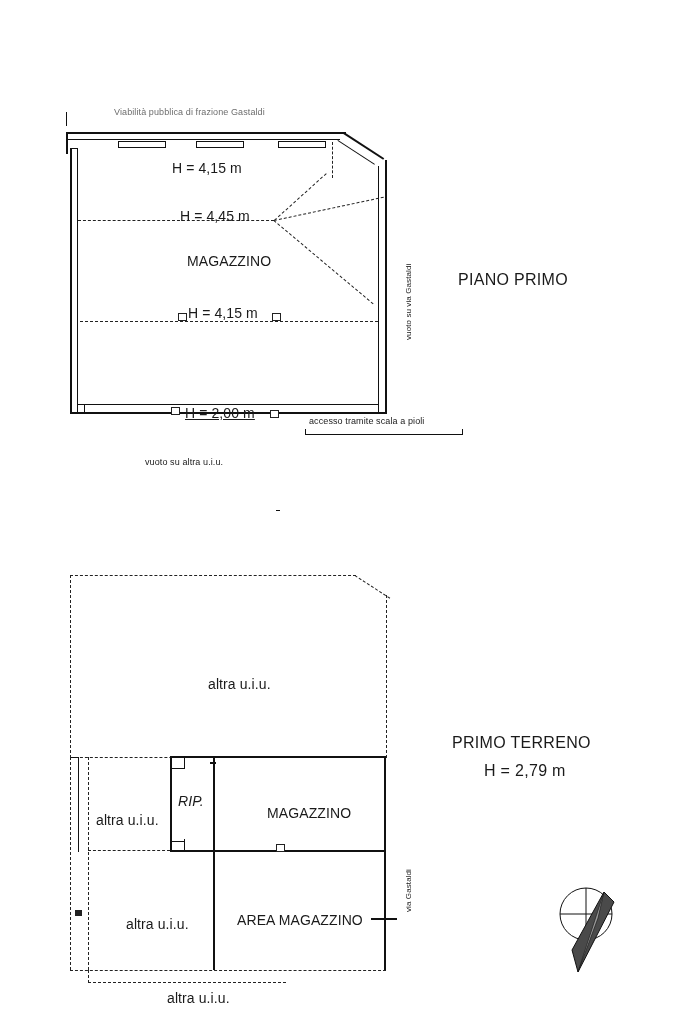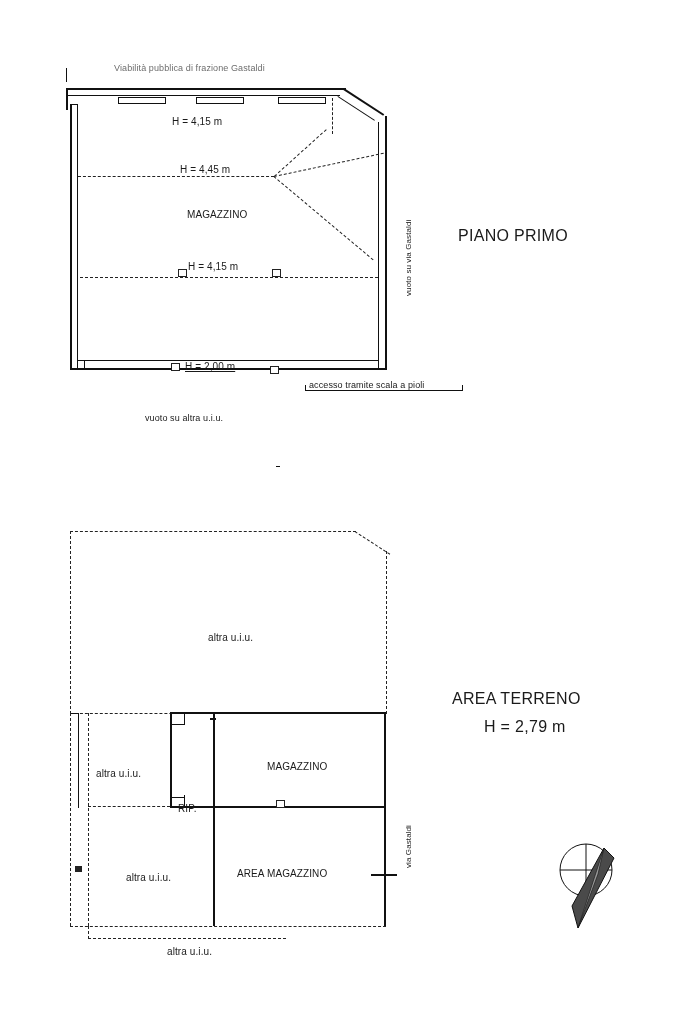--- a/index.html
+++ b/index.html
@@ -11,34 +11,35 @@
     width: 683px;
     height: 1025px;
     position: relative;
     font-family: "Liberation Sans", sans-serif;
     color: #1a1a1a;
     overflow: hidden;
   }
   .page {
     position: absolute;
     inset: 0;
+    margin-top: 44px;
   }
   .lbl {
     position: absolute;
     white-space: nowrap;
     font-size: 9px;
     color: #1a1a1a;
     letter-spacing: 0.1px;
   }
   .lbl.big {
     font-size: 16px;
     letter-spacing: 0.3px;
   }
   .lbl.mid {
-    font-size: 10px;
+    font-size: 14px;
   }
   .lbl.rot {
     transform-origin: 0 0;
     transform: rotate(-90deg);
     font-size: 8px;
   }
   .lbl.faded {
     color: #6d6d6d;
   }
 
@@ -155,21 +156,21 @@
     <div class="lbl mid" style="left:188px; top:261px;">H =  4,15 m</div>
     <div class="lbl mid" style="left:185px; top:361px;text-decoration:underline;">H =  2,00 m</div>
 
     <div class="lbl mid" style="left:187px; top:209px;">MAGAZZINO</div>
 
     <div class="lbl rot" style="left:404px; top:296px;">vuoto su via Gastaldi</div>
 
     <div class="ln hline" style="left:305px; top:390px; width:158px;"></div>
     <div class="ln vline" style="left:305px; top:385px; height:6px;"></div>
     <div class="ln vline" style="left:462px; top:385px; height:6px;"></div>
-    <div class="lbl" style="left:309px; top:380px;">accesso tramite scala a pioli</div>
+    <div class="lbl" style="left:309px; top:372px;">accesso tramite scala a pioli</div>
 
     <div class="lbl" style="left:145px; top:413px;">vuoto su altra u.i.u.</div>
 
     <div class="lbl big" style="left:458px; top:227px;">PIANO PRIMO</div>
   </div>
 
   <div class="ln hline" style="left:276px; top:466px; width:4px;"></div>
 
   <div>
 
@@ -203,29 +204,29 @@
     <div class="ln vline thick" style="left:384px; top:806px; height:120px;"></div>
     <div class="dash-h" style="left:70px; top:926px; width:316px;"></div>
     <div class="dash-h" style="left:88px; top:938px; width:198px;"></div>
     <div class="dash-v" style="left:88px; top:926px; height:13px;"></div>
 
     <div class="sq" style="left:276px; top:800px;"></div>
     <div class="ln hline thick" style="left:210px; top:718px; width:6px;"></div>
     <div class="ln hline thick" style="left:371px; top:874px; width:26px;"></div>
 
     <div class="lbl mid" style="left:96px; top:768px;">altra u.i.u.</div>
-    <div class="lbl mid" style="left:178px; top:803px;">RIP.</div>
+    <div class="lbl mid" style="left:178px; top:749px;font-style:italic;">RIP.</div>
     <div class="lbl mid" style="left:267px; top:761px;">MAGAZZINO</div>
     <div class="lbl mid" style="left:126px; top:872px;">altra u.i.u.</div>
     <div class="lbl mid" style="left:237px; top:868px;">AREA MAGAZZINO</div>
     <div class="lbl mid" style="left:167px; top:946px;">altra u.i.u.</div>
 
     <div class="lbl rot" style="left:404px; top:868px;">via Gastaldi</div>
 
-    <div class="lbl big" style="left:452px; top:690px;">AREA TERRENO</div>
+    <div class="lbl big" style="left:452px; top:690px;">PRIMO TERRENO</div>
     <div class="lbl big" style="left:484px; top:718px;">H = 2,79 m</div>
   </div>
 
   <svg class="compass" style="left:548px; top:840px;" width="90" height="106" viewBox="0 0 90 106">
     <circle cx="38" cy="30" r="26" fill="none" stroke="#111" stroke-width="1"></circle>
     <line x1="12" y1="30" x2="64" y2="30" stroke="#111" stroke-width="1"></line>
     <line x1="38" y1="4" x2="38" y2="56" stroke="#111" stroke-width="1"></line>
     <polygon points="56,8 66,18 30,88 24,66" fill="#4a4a4a" stroke="#111" stroke-width="1"></polygon>
     <polygon points="56,8 50,34 30,88" fill="#9a9a9a" stroke="#111" stroke-width="0.6"></polygon>
   </svg>

